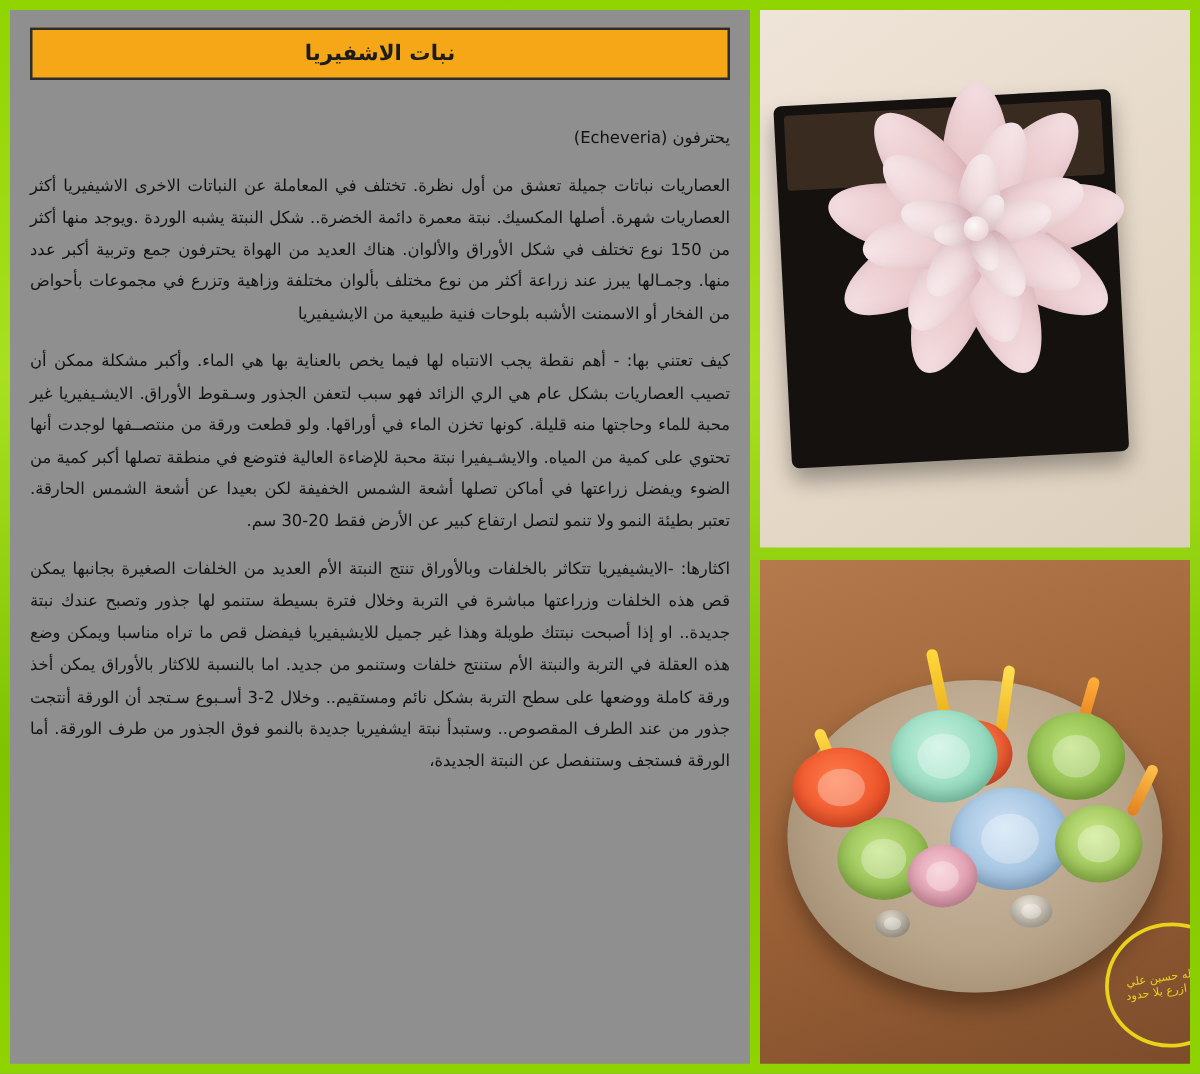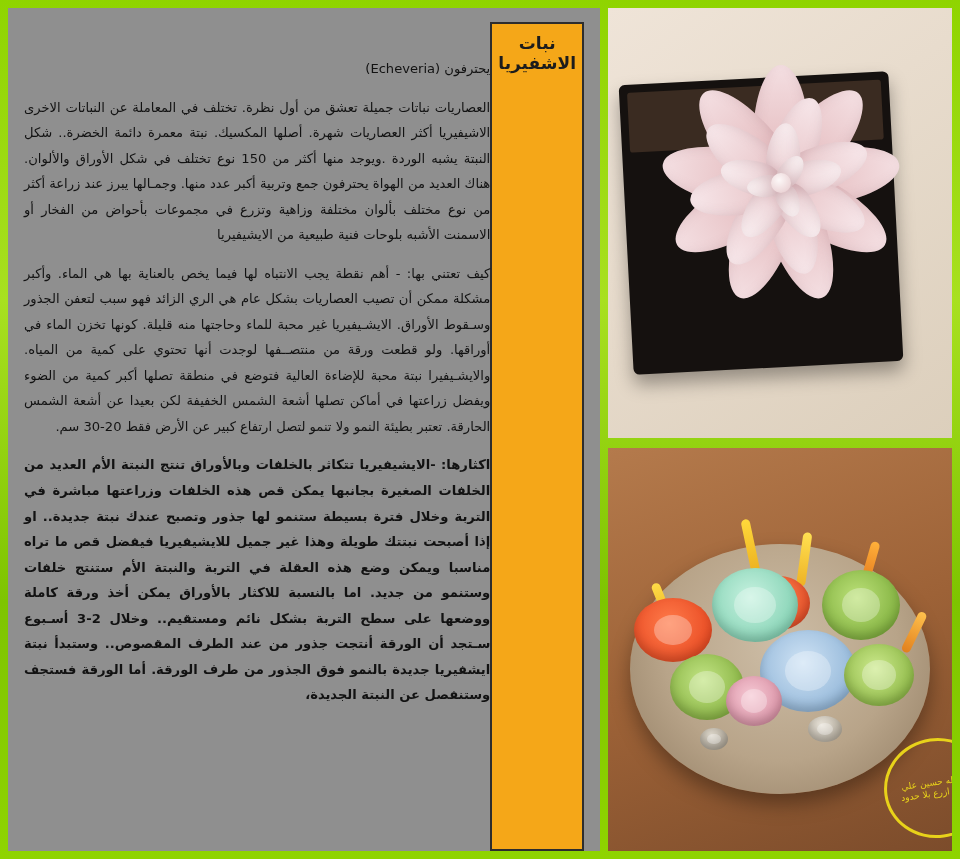--- a/index.html
+++ b/index.html
@@ -176,21 +176,21 @@
     transform: rotate(-8deg);
     font-family: "DejaVu Sans", sans-serif;
   }
 
   
   .right-col {
     flex: 1 1 auto;
     background: #8f8f8f;
     padding: 14px 16px 0 16px;
     display: flex;
-    flex-direction: row;
+    flex-direction: column;
   }
 
   .title-bar {
     background: #f5a718;
     border: 2px solid #2d2d2d;
     color: #1c1c1c;
     font-weight: bold;
     font-size: 17px;
     text-align: center;
     padding: 9px 6px;
@@ -202,21 +202,21 @@
     color: #121212;
     font-size: 13.1px;
     line-height: 1.95;
     text-align: justify;
     text-align-last: right;
     direction: rtl;
     font-family: "DejaVu Sans", sans-serif;
   }
 
   .body-text p { margin-bottom: 13px; }
-  .body-text p:last-child { margin-bottom: 0; font-weight: bold; }
+  .body-text p:last-child { margin-bottom: 0; }
   .lead { margin-bottom: 10px; }
 </style>
 </head>
 <body>
 
 <div class="page">
 
   <div class="left-col">
 
     <div class="photo photo-top">

